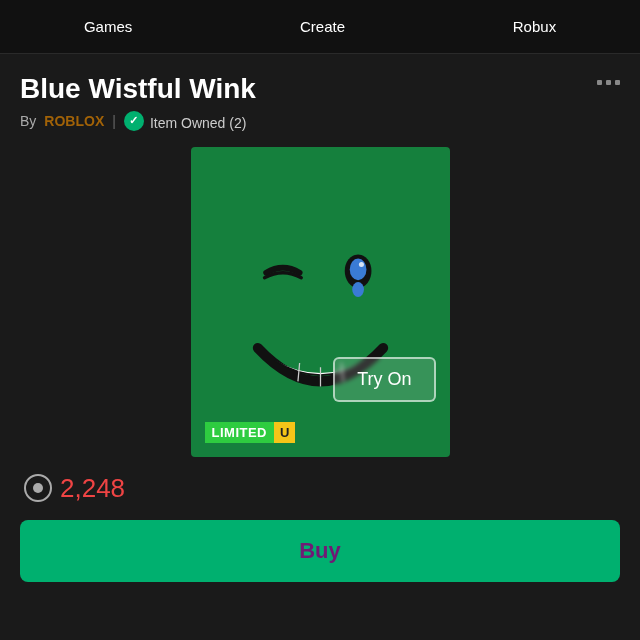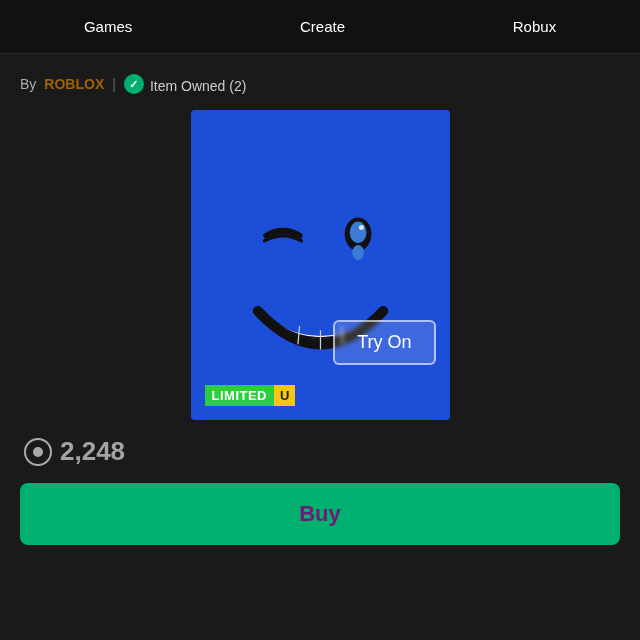--- a/index.html
+++ b/index.html
@@ -118,21 +118,21 @@
       color: #cccccc;
       font-size: 14px;
     }
 
     
     .item-image-container {
       position: relative;
       width: 259px;
       height: 310px;
       margin: 4px auto 16px auto;
-      background-color: #1d4ed8;
+      background-color: #15803d;
       border-radius: 4px;
       overflow: hidden;
     }
 
     
     .face-canvas {
       width: 100%;
       height: 100%;
       display: flex;
       align-items: center;
@@ -203,22 +203,22 @@
 
     .robux-inner {
       width: 10px;
       height: 10px;
       background-color: #aaaaaa;
       border-radius: 50%;
     }
 
     .price-value {
       font-size: 26px;
-      font-weight: 700;
-      color: #a3a3a3;
+      font-weight: 400;
+      color: #ef4444;
     }
 
     
     .buy-btn {
       width: calc(100% - 0px);
       background-color: #00b06f;
       color: #701a75;
       font-size: 22px;
       font-weight: 700;
       border: none;
@@ -237,20 +237,28 @@
 <body>
 
 <nav class="nav-bar">
   <span class="nav-item">Games</span>
   <span class="nav-item">Create</span>
   <span class="nav-item">Robux</span>
 </nav>
 
 <div class="main-content">
 
+  <div class="title-row">
+    <h1 class="item-title">Blue Wistful Wink</h1>
+    <div class="more-options">
+      <div class="more-dot"></div>
+      <div class="more-dot"></div>
+      <div class="more-dot"></div>
+    </div>
+  </div>
 
   <div class="creator-row">
     <span class="creator-label">By</span>
     <span class="creator-name">ROBLOX</span>
     <span class="divider-pipe">|</span>
     <div class="owned-badge">
       <div class="check-icon"></div>
       <span class="owned-text">Item Owned (2)</span>
     </div>
   </div>

